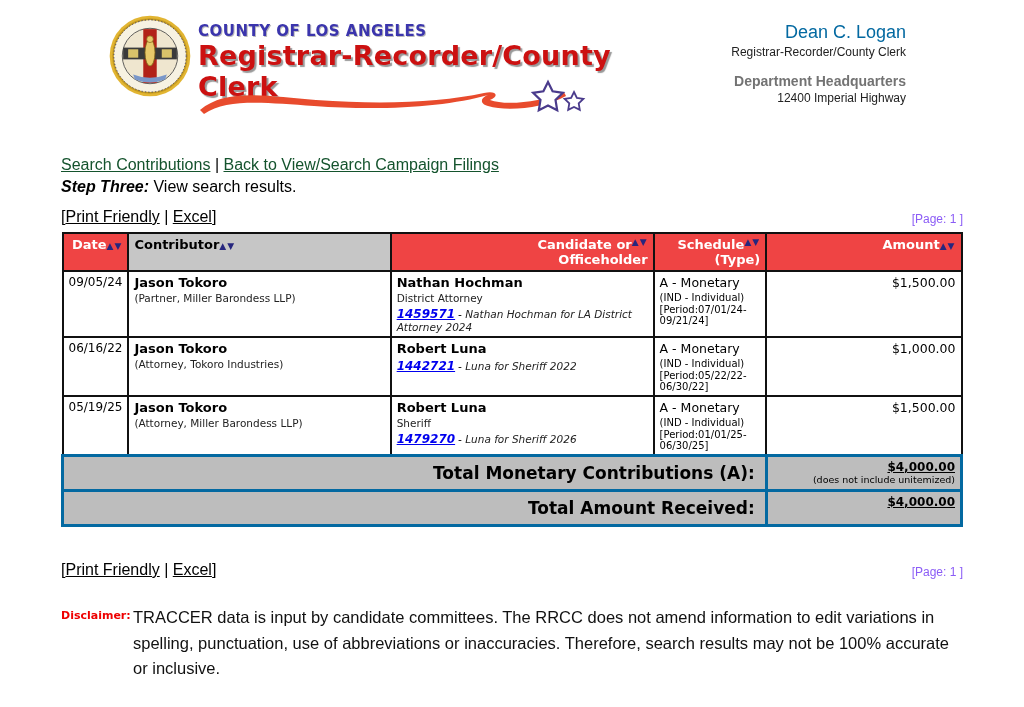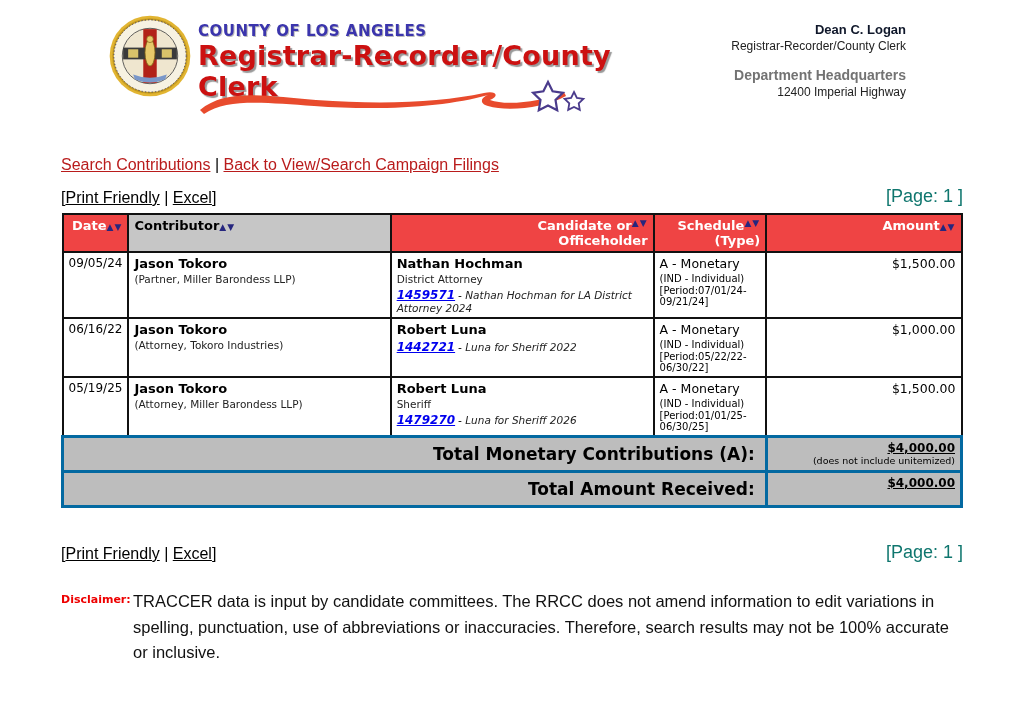--- a/index.html
+++ b/index.html
@@ -9,34 +9,34 @@
   
   .hdr { position:relative; height:140px; }
   .seal { position:absolute; left:108px; top:14px; width:84px; height:84px; }
   .brand { position:absolute; left:198px; top:22px; width:420px; }
   .brand-line1 { font-size:15px; font-weight:bold; letter-spacing:0.5px; color:#3b35ad;
                  text-shadow:1px 1px 0 #bbb; font-family:"DejaVu Sans", sans-serif; }
   .brand-line2 { font-size:27px; font-weight:bold; color:#cc1111; letter-spacing:0.2px;
                  text-shadow:2px 2px 1px #999; font-family:"DejaVu Sans", sans-serif; }
   .swoosh { position:absolute; left:196px; top:76px; width:395px; height:46px; }
   .officials { position:absolute; right:118px; top:22px; width:300px; text-align:right; }
-  .official-name { color:#0f172a; font-weight:bold; font-size:13px; }
+  .official-name { color:#0369a1; font-weight:normal; font-size:18px; }
   .official-title { color:#222; font-size:12px; margin-top:2px; }
   .hq-title { color:#737373; font-weight:bold; font-size:14px; margin-top:14px; }
   .hq-addr { color:#222; font-size:12px; margin-top:2px; }
 
   
   .content { width:902px; margin-left:61px; position:relative; }
   .navline { font-size:16px; margin-top:16px; color:#000; }
-  .navline a, .navlink { color:#b91c1c; text-decoration:underline; cursor:pointer; }
+  .navline a, .navlink { color:#14532d; text-decoration:underline; cursor:pointer; }
   .stepline { font-size:16px; margin-top:4px; }
   .step-label { font-weight:bold; font-style:italic; }
   .tools { font-size:16px; margin-top:12px; display:flex; justify-content:space-between; align-items:flex-end; }
   .tools .blk-link { color:#000; text-decoration:underline; cursor:pointer; }
-  .page-label { font-size:18px; color:#0f766e; }
+  .page-label { font-size:12px; color:#8b5cf6; }
 
   
   table.results { border-collapse:collapse; width:902px; margin-top:6px;
                   font-family:"DejaVu Sans", sans-serif; }
   table.results th, table.results td { border:2px solid #111; vertical-align:top; padding:3px 5px; }
   th.dark { background:#ef4444; color:#fff; text-align:right; font-size:13px;margin-top:26px; }
   th.light { background:#c6c6c6; color:#000; text-align:left; font-size:13px; }
   .arrows { font-size:9px; color:#26267e; letter-spacing:1px; cursor:pointer; }
   .arrows.raised { vertical-align:4px; }
   .col-date { width:58px; }
@@ -104,20 +104,21 @@
       <div class="official-title">Registrar-Recorder/County Clerk</div>
       <div class="hq-title">Department Headquarters</div>
       <div class="hq-addr">12400 Imperial Highway</div>
     </div>
   </div>
 
   <div class="content">
 
     <div class="navline"><span class="navlink">Search Contributions</span> <span>|</span> <span class="navlink">Back to View/Search Campaign Filings</span></div>
 
+    <div class="stepline"><span class="step-label">Step Three:</span><span> View search results.</span></div>
 
     <div class="tools">
       <div><span>[</span><span class="blk-link">Print Friendly</span><span> | </span><span class="blk-link">Excel</span><span>]</span></div>
       <div class="page-label">[Page: 1 ]</div>
     </div>
 
     <table class="results">
       <colgroup>
         <col class="col-date">
           <col class="col-contrib">

